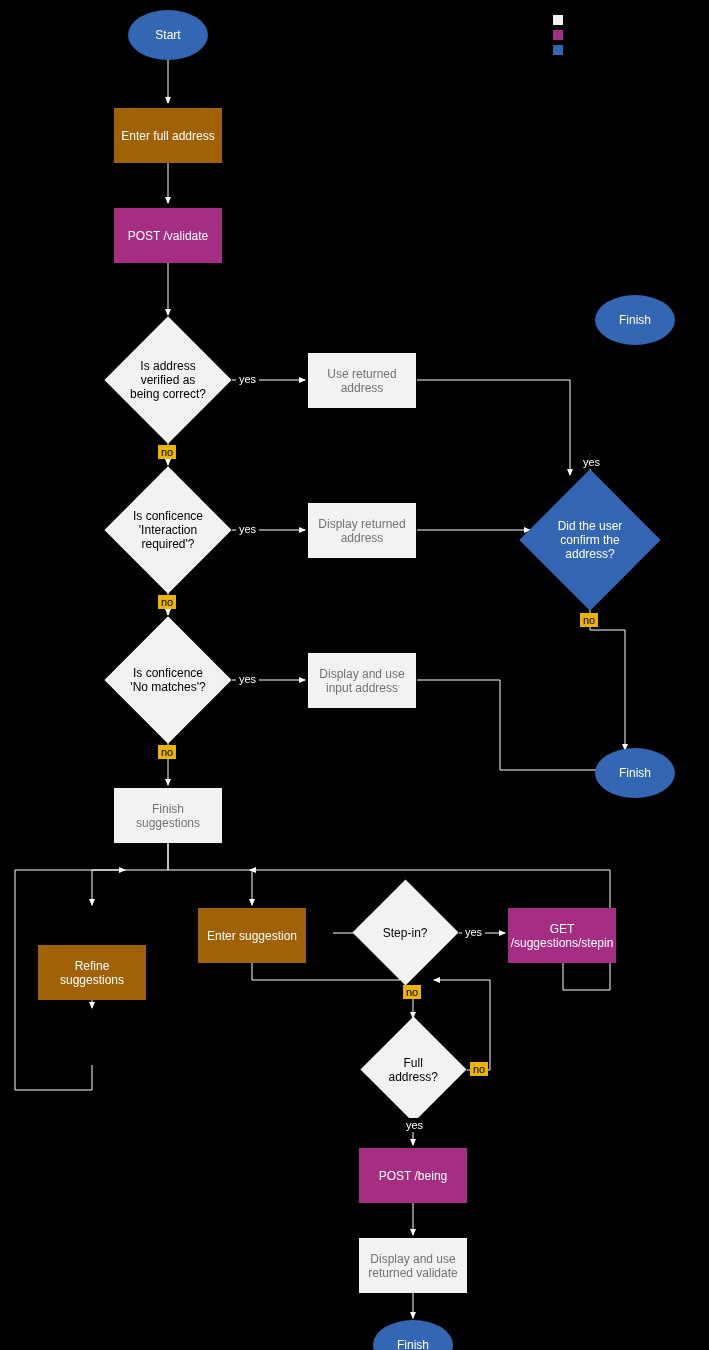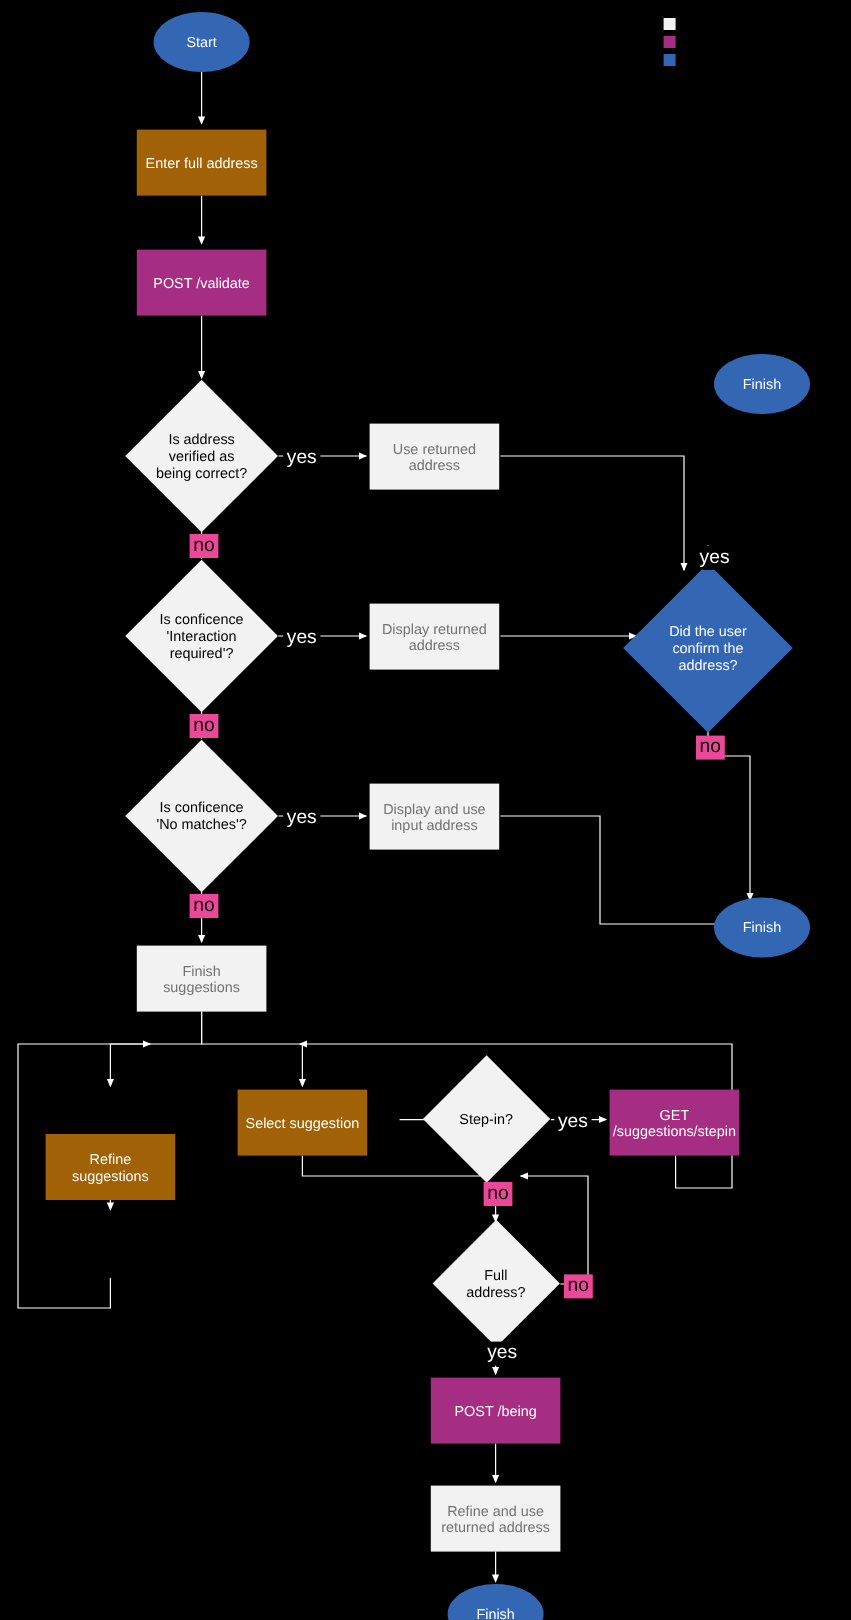--- a/index.html
+++ b/index.html
@@ -7,23 +7,23 @@
 .node{position:absolute;display:flex;align-items:center;justify-content:center;text-align:center;box-sizing:border-box;padding:6px}
 .ellipse{border-radius:50%;background:#3366b3;color:#fff;width:80px;height:50px}
 .rect{width:108px;height:55px}
 .blue{background:#a16207;color:#fff}
 .white{background:#f2f2f2;color:#737373}
 .magenta{background:#a52d82;color:#fff}
 .diamond{width:90px;height:90px;background:#f2f2f2;color:#000}
 .diamond>span{transform:rotate(-45deg);display:block;width:100px;text-align:center}
 .diamond-wrap{transform:rotate(45deg);transform-origin:center}
 .dblue{background:#3366b3;color:#fff}
-.lbl{position:absolute;font-size:16px;color:#fff;padding:1px 3px}
+.lbl{position:absolute;font-size:11px;color:#fff;padding:1px 3px}
 .lbl.dark{background:#000}
-.lbl.light{background:#ec4899;color:#000}
+.lbl.light{background:#eab308;color:#000}
 svg{position:absolute;top:0;left:0;pointer-events:none}
 .legend-box{position:absolute;width:10px;height:10px}
 </style>
 </head>
 <body>
 
 <div class="canvas">
 
 <svg width="709" height="1350">
 <defs>
@@ -81,33 +81,33 @@
 <div class="node rect white" style="top:503px;left:308px">Display returned address</div>
 
 <div class="node diamond diamond-wrap" style="top:635px;left:123px">
       <span>Is conficence 'No matches'?</span>
     </div>
 <div class="node rect white" style="top:653px;left:308px">Display and use input address</div>
 
 <div class="node rect white" style="top:788px;left:114px">Finish suggestions</div>
 
 <div class="node rect blue" style="top:945px;left:38px">Refine suggestions</div>
-<div class="node rect blue" style="top:908px;left:198px">Select suggestion</div>
+<div class="node rect blue" style="top:908px;left:198px">Enter suggestion</div>
 
 <div class="node diamond diamond-wrap" style="top:895px;left:368px;width:75px;height:75px">
       <span>Step-in?</span>
     </div>
 <div class="node rect magenta" style="top:908px;left:508px">GET /suggestions/stepin</div>
 
 <div class="node diamond diamond-wrap" style="top:1032px;left:376px;width:75px;height:75px">
       <span>Full address?</span>
     </div>
 
 <div class="node rect magenta" style="top:1148px;left:359px">POST /being</div>
-<div class="node rect white" style="top:1238px;left:359px">Refine and use returned address</div>
+<div class="node rect white" style="top:1238px;left:359px">Display and use returned validate</div>
 <div class="node ellipse" style="top:1320px;left:373px">Finish</div>
 
 <div class="node ellipse" style="top:295px;left:595px">Finish</div>
 <div class="node diamond diamond-wrap dblue" style="top:490px;left:540px;width:100px;height:100px">
       <span>Did the user confirm the address?</span>
     </div>
 <div class="node ellipse" style="top:748px;left:595px">Finish</div>
 
 <div class="lbl dark" style="top:372px;left:236px">yes</div>
 <div class="lbl light" style="top:445px;left:158px">no</div>

